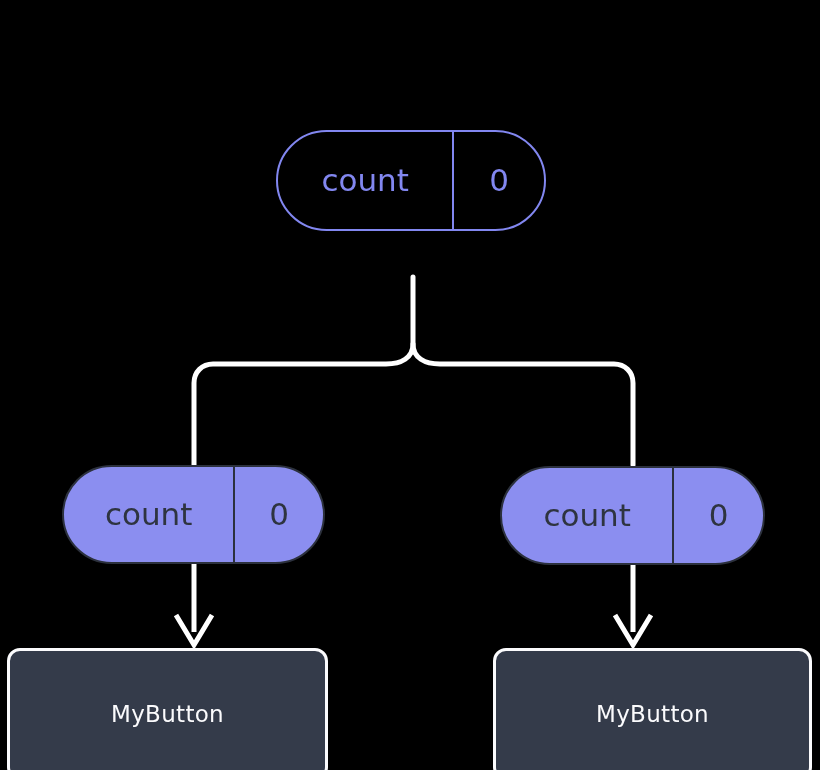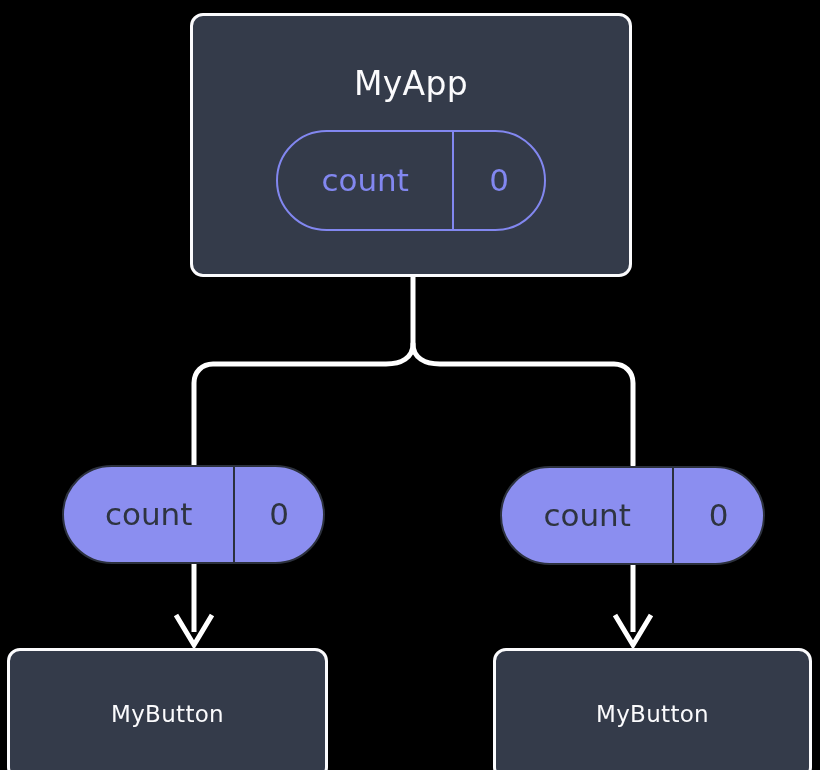--- a/index.html
+++ b/index.html
@@ -173,23 +173,20 @@
              L 213 364 C 202 364 194 372 194 383
              L 194 465" fill="none" stroke="#ffffff" stroke-width="5" stroke-linecap="round" stroke-linejoin="round"></path>
 
     <line x1="194" y1="564" x2="194" y2="632" stroke="#ffffff" stroke-width="5" stroke-linecap="butt"></line>
     <path d="M 176 615 L 194 645 L 212 615" fill="none" stroke="#ffffff" stroke-width="5" stroke-linecap="butt" stroke-linejoin="miter"></path>
 
     <line x1="633" y1="564" x2="633" y2="632" stroke="#ffffff" stroke-width="5" stroke-linecap="butt"></line>
     <path d="M 615 615 L 633 645 L 651 615" fill="none" stroke="#ffffff" stroke-width="5" stroke-linecap="butt" stroke-linejoin="miter"></path>
   </svg>
 
-  <div id="app-box" class="component-box">
-    <div class="component-title">MyApp</div>
-  </div>
 
   <div id="pill-app" class="state-pill outlined">
     <div class="pill-key">count</div>
     <div class="pill-value">0</div>
   </div>
 
   <div id="pill-left" class="state-pill filled">
     <div class="pill-key">count</div>
     <div class="pill-value">0</div>
   </div>

